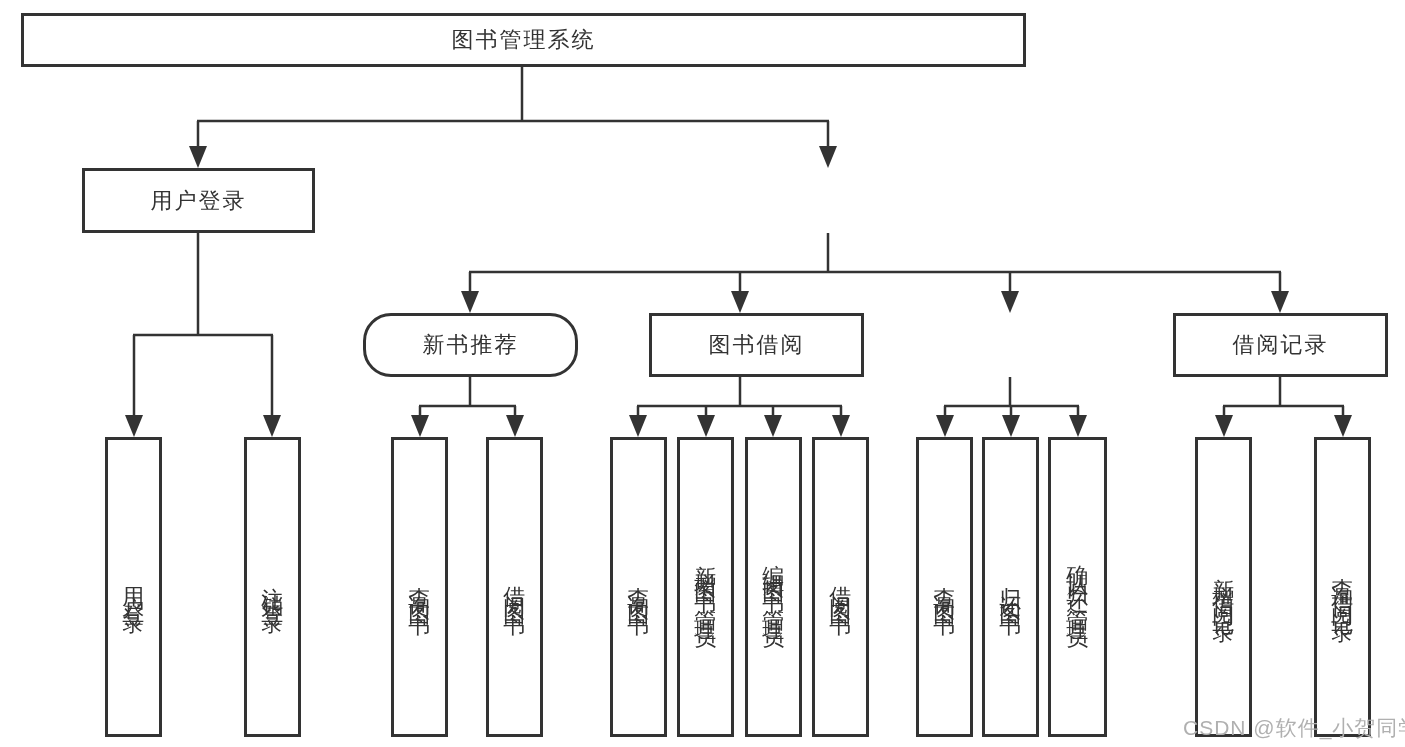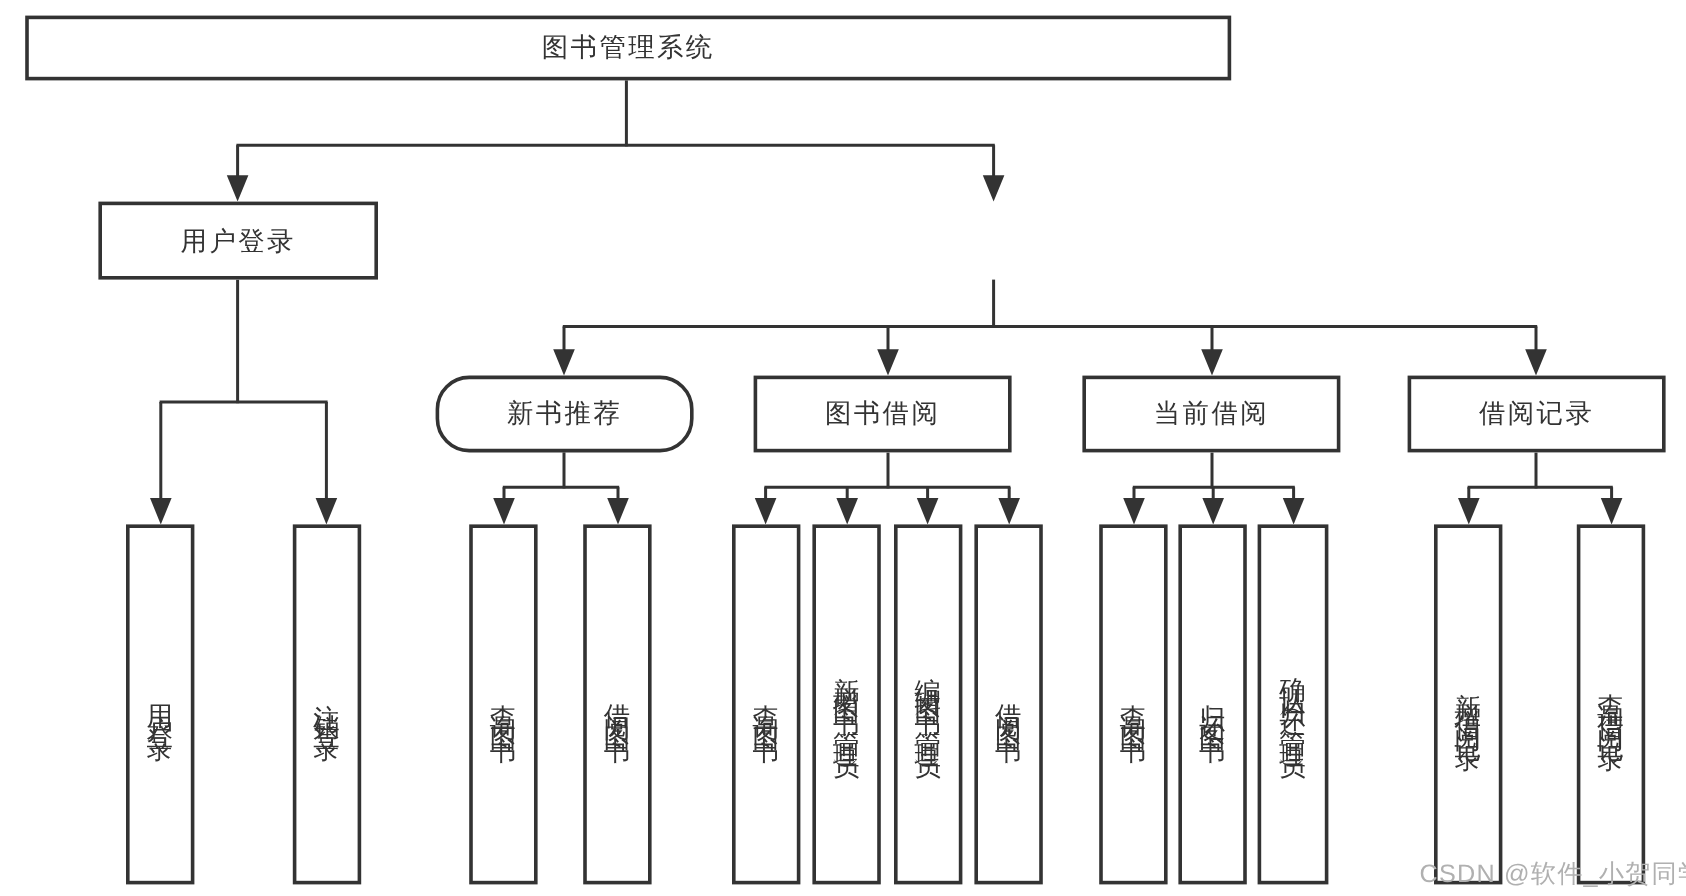--- a/index.html
+++ b/index.html
@@ -117,22 +117,21 @@
       <polygon points="1215,415 1233,415 1224,437"></polygon>
       <polygon points="1334,415 1352,415 1343,437"></polygon>
     </g>
   </svg>
 
   <div class="node" style="left:21px; top:13px; width:1005px; height:54px;">图书管理系统</div>
 
   <div class="node" style="left:82px; top:168px; width:233px; height:65px;">用户登录</div>
 
   <div class="node" style="left:363px; top:313px; width:215px; height:64px;border-radius:28px;">新书推荐</div>
-  <div class="node" style="left:628px; top:313px; width:215px; height:64px;">图书借阅</div>
-  <div class="node" style="left:902px; top:313px; width:215px; height:64px;">当前借阅</div>
+  <div class="node" style="left:649px; top:313px; width:215px; height:64px;">图书借阅</div>
   <div class="node" style="left:1173px; top:313px; width:215px; height:64px;">借阅记录</div>
 
   <div class="node leaf" style="left:105px;">
     <span class="vtext">用户登录</span>
   </div>
   <div class="node leaf" style="left:244px;">
     <span class="vtext">注销登录</span>
   </div>
 
   <div class="node leaf" style="left:391px;">

